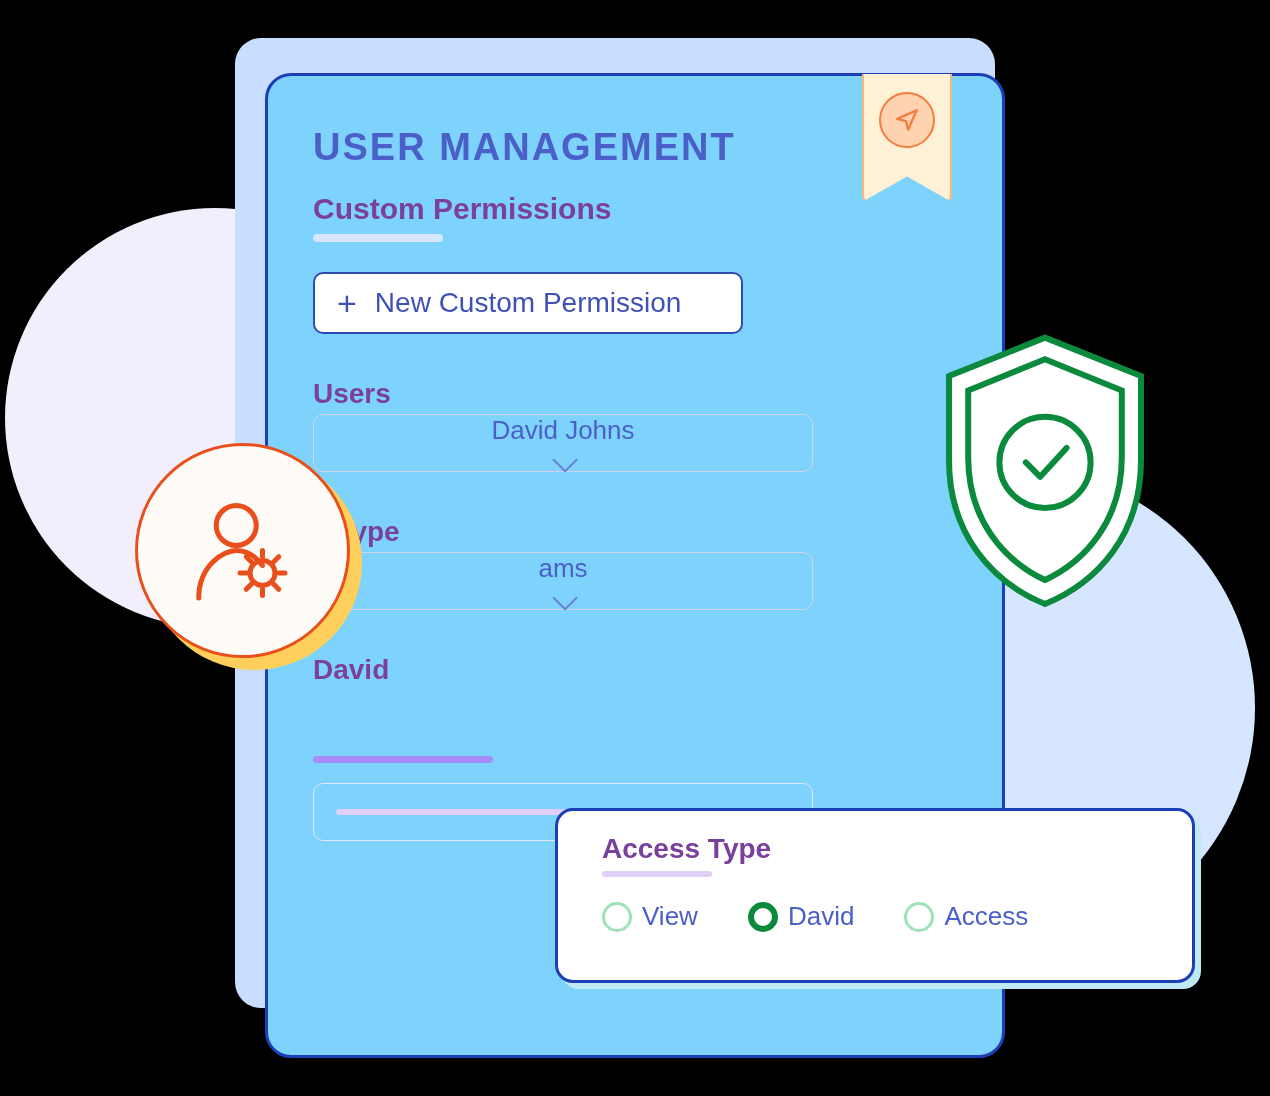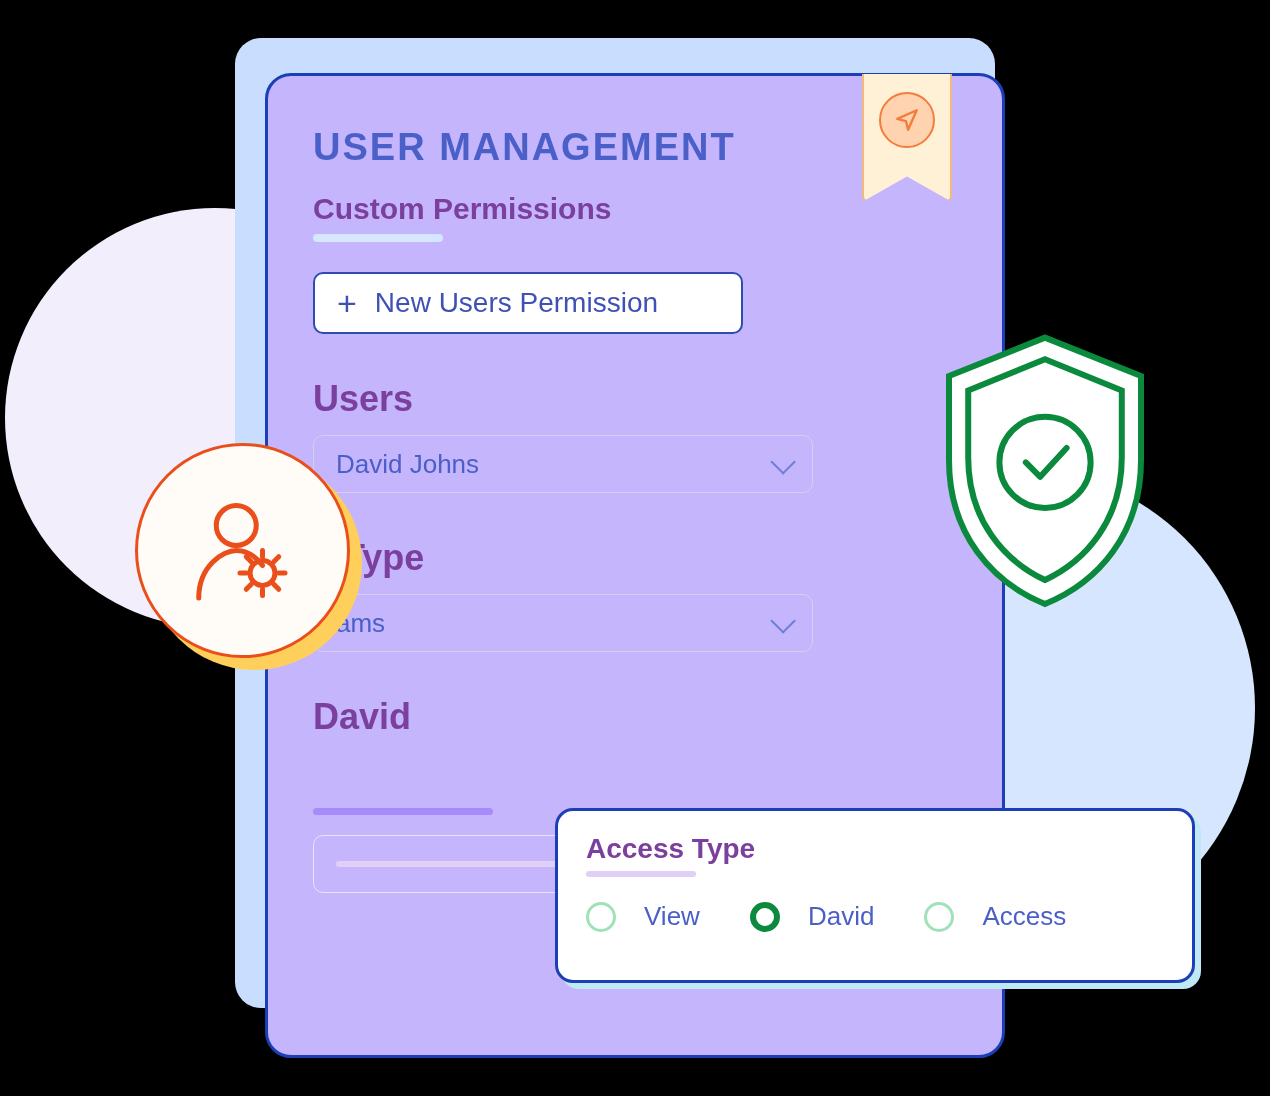--- a/index.html
+++ b/index.html
@@ -44,21 +44,21 @@
     border-radius: 26px;
     left: 150px;
     top: 0;
     z-index: 2;
   }
   
   .card {
     position: absolute;
     width: 740px;
     height: 985px;
-    background: #c4b5fd;
+    background: #7dd3fc;
     border: 3px solid #1C3FB7;
     border-radius: 26px;
     left: 180px;
     top: 35px;
     z-index: 3;
     padding: 50px 50px 40px 45px;
   }
   .page-title {
     font-size: 38px;
     font-weight: 600;
@@ -98,39 +98,40 @@
   }
   .btn-new { width: 430px; gap: 18px; justify-content: flex-start; padding-left: 22px; }
   .btn-filter { width: 188px; }
   .plus {
     font-size: 34px;
     font-weight: 500;
     color: #3F51B5;
     line-height: 1;
   }
   .field-label {
-    font-size: 36px;
+    font-size: 28px;
     font-weight: 600;
     color: #7B3F9E;
     margin-top: 44px;
   }
   .select {
-    margin-top: 15px;
+    margin-top: 4px;
     width: 500px;
     height: 58px;
     border: 1px solid #D6D1E8;
     border-radius: 10px;
     display: flex;
     align-items: center;
     justify-content: space-between;
     padding: 0 22px;
     color: #4A5FC7;
     font-size: 26px;
     font-weight: 500;
     cursor: pointer;
+    flex-direction: column;
   }
   .chev {
     width: 18px; height: 18px;
     border-right: 2px solid #6B7FD7;
     border-bottom: 2px solid #6B7FD7;
     transform: rotate(45deg) translateY(-3px);
   }
   .ph-line-1 {
     width: 180px; height: 7px;
     background: #A78BFA;
@@ -219,42 +220,42 @@
     background:#BEE9F5;
     border-radius:18px;
     left:6px; top:6px;
   }
   .access-card{
     position:relative;
     width:100%; height:100%;
     background:#fff;
     border:3px solid #1C3FB7;
     border-radius:18px;
-    padding: 22px 28px;
+    padding: 22px 44px;
   }
   .access-title{
     font-size:28px;
     font-weight:600;
     color:#7B3F9E;
   }
   .access-ul{
     width:110px; height:6px;
     background:#E0CFF7;
     border-radius:3px;
     margin-top:6px;
   }
   .radio-row{
     display:flex;
     gap:50px;
     margin-top:24px;
   }
   .radio-item{
     display:flex;
     align-items:center;
-    gap:28px;
+    gap:10px;
     font-size:26px;
     font-weight:500;
     color:#4A5FC7;
     cursor:pointer;
   }
   .radio{
     width:30px; height:30px;
     border-radius:50%;
     border:3px solid #9FE2B8;
     background:#fff;
@@ -282,21 +283,21 @@
     </div>
 
     <h1 class="page-title">USER MANAGEMENT</h1>
 
     <h2 class="section-title">Custom Permissions</h2>
     <div class="underline-1"></div>
 
     <div class="btn-row">
       <div class="btn btn-new">
         <span class="plus">+</span>
-        <span>New Users Permission</span>
+        <span>New Custom Permission</span>
       </div>
     </div>
 
     <div class="field-label">Users</div>
     <div class="select">
       <span>David Johns</span>
       <span class="chev"></span>
     </div>
 
     <div class="field-label">y Type</div>

